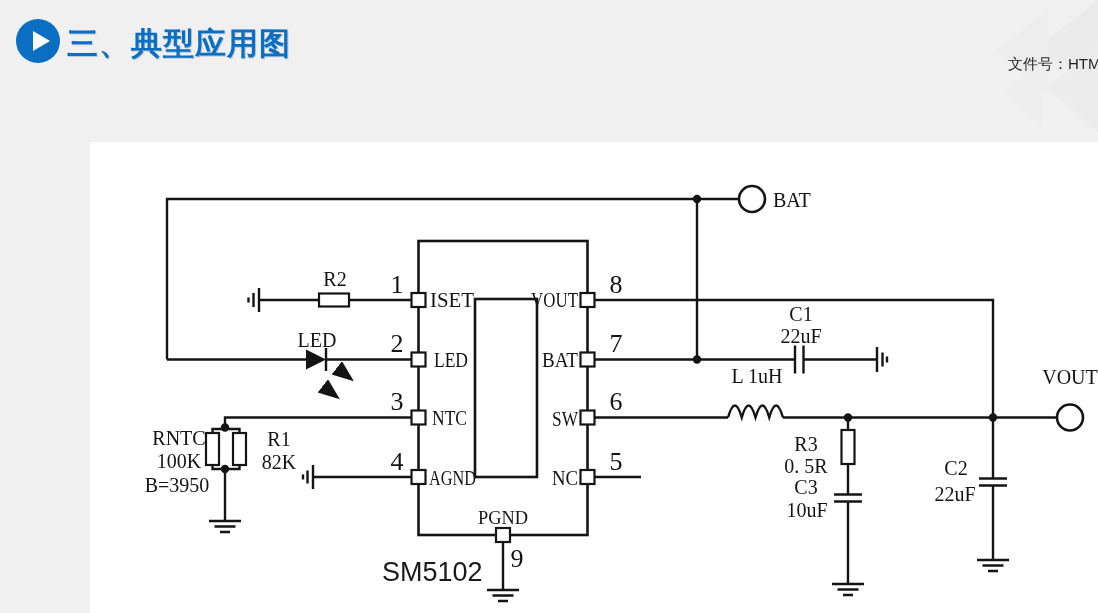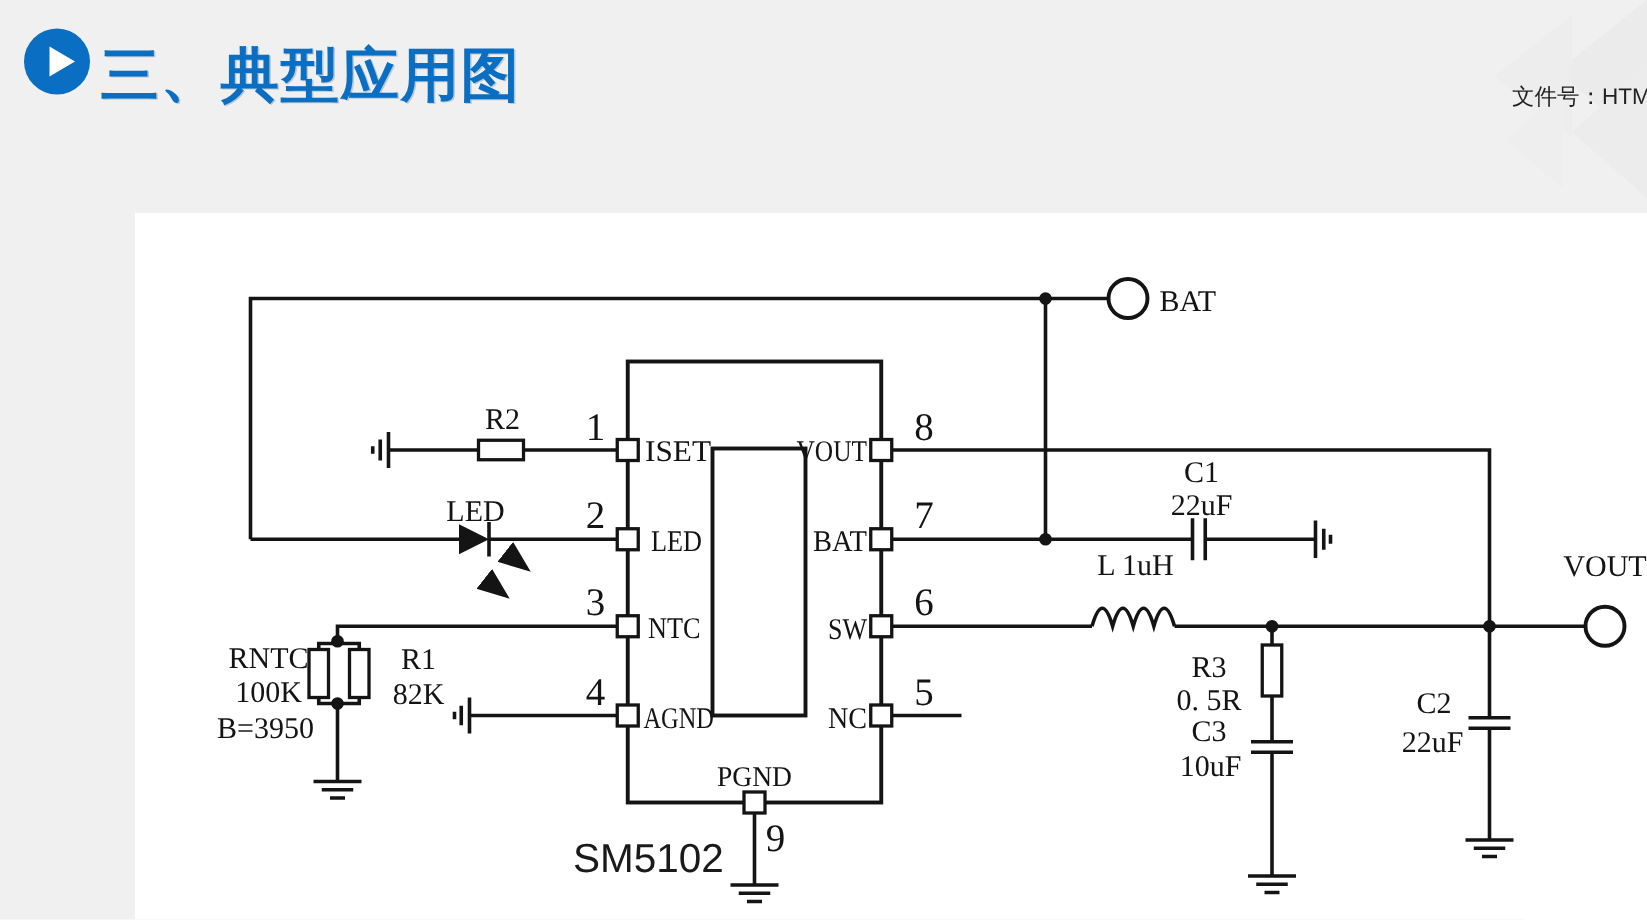--- a/index.html
+++ b/index.html
@@ -2,21 +2,21 @@
 <html><head>
 <meta charset="utf-8">
 <style>
   html,body{margin:0;padding:0;}
   .page{position:relative;width:1098px;height:613px;background:#f0f0f0;overflow:hidden;
         font-family:"Liberation Sans","DejaVu Sans",sans-serif;}
   .chevrons{position:absolute;right:0;top:0;}
   .play-btn{position:absolute;left:16px;top:19px;width:44px;height:44px;border-radius:50%;background:#0a6ec2;}
   .play-btn::after{content:"";position:absolute;left:17px;top:12px;width:0;height:0;
         border-left:17px solid #fff;border-top:10px solid transparent;border-bottom:10px solid transparent;}
-  .title{position:absolute;left:67px;top:23px;font-size:39px;font-weight:700;color:#0a6ec2;
+  .title{position:absolute;left:67px;top:23px;font-size:31px;font-weight:700;color:#0a6ec2;
         letter-spacing:1px;text-shadow:1px 1px 0 rgba(10,80,140,.25);white-space:nowrap;}
   .file-label{position:absolute;left:1008px;top:55px;font-size:15px;color:#222;white-space:nowrap;}
   .panel{position:absolute;left:90px;top:142px;width:1008px;height:471px;background:#fff;}
   .sch{position:absolute;left:90px;top:142px;}
   .st{font-family:"Liberation Serif","DejaVu Serif",serif;fill:#141414;}
   .t19{font-size:19px;} .t20{font-size:20px;} .t26{font-size:26px;}
   .sans{font-family:"Liberation Sans","DejaVu Sans",sans-serif;font-size:27px;fill:#1a1a1a;}
   .w{stroke:#141414;stroke-width:2.4;fill:none;}
   .cmp{stroke:#141414;stroke-width:2.2;fill:#ffffff;}
   .icr{stroke:#141414;stroke-width:2.6;fill:none;}

